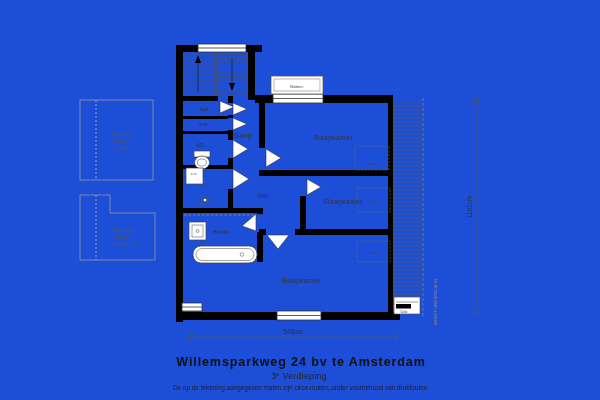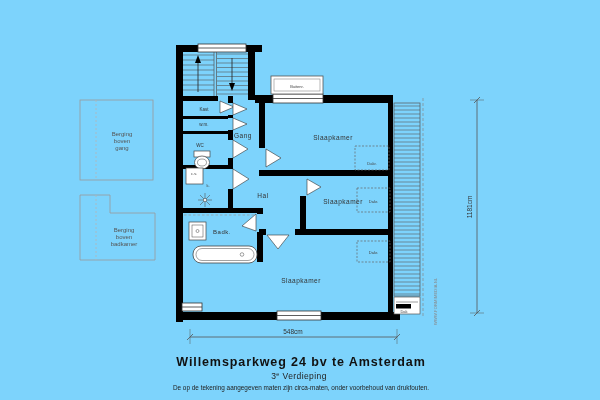--- a/index.html
+++ b/index.html
@@ -1,16 +1,16 @@
 <!DOCTYPE html>
 <html><head>
 <meta charset="utf-8">
 <style>
   html,body{margin:0;padding:0;background:#fff;}
-  .stage{position:relative;width:600px;height:400px;background:#7dd3fc;overflow:hidden;
+  .stage{position:relative;width:600px;height:400px;background:#1d4ed8;overflow:hidden;
          font-family:"Liberation Sans", sans-serif;}
   svg{position:absolute;left:0;top:0;font-family:"Liberation Sans", sans-serif;}
   text{fill:#222;}
   .room-label{font-size:6.5px;fill:#333;letter-spacing:0.5px;}
   .tiny-label{font-size:4.5px;fill:#333;}
   .micro-label{font-size:4px;fill:#444;}
   .storage-label{font-size:6px;fill:#555;}
   .dim-label{font-size:6.5px;fill:#333;}
   .watermark{font-size:4px;fill:#888;letter-spacing:0.2px;}
   .title-main{font-size:12.5px;font-weight:bold;fill:#111;letter-spacing:0.9px;}

